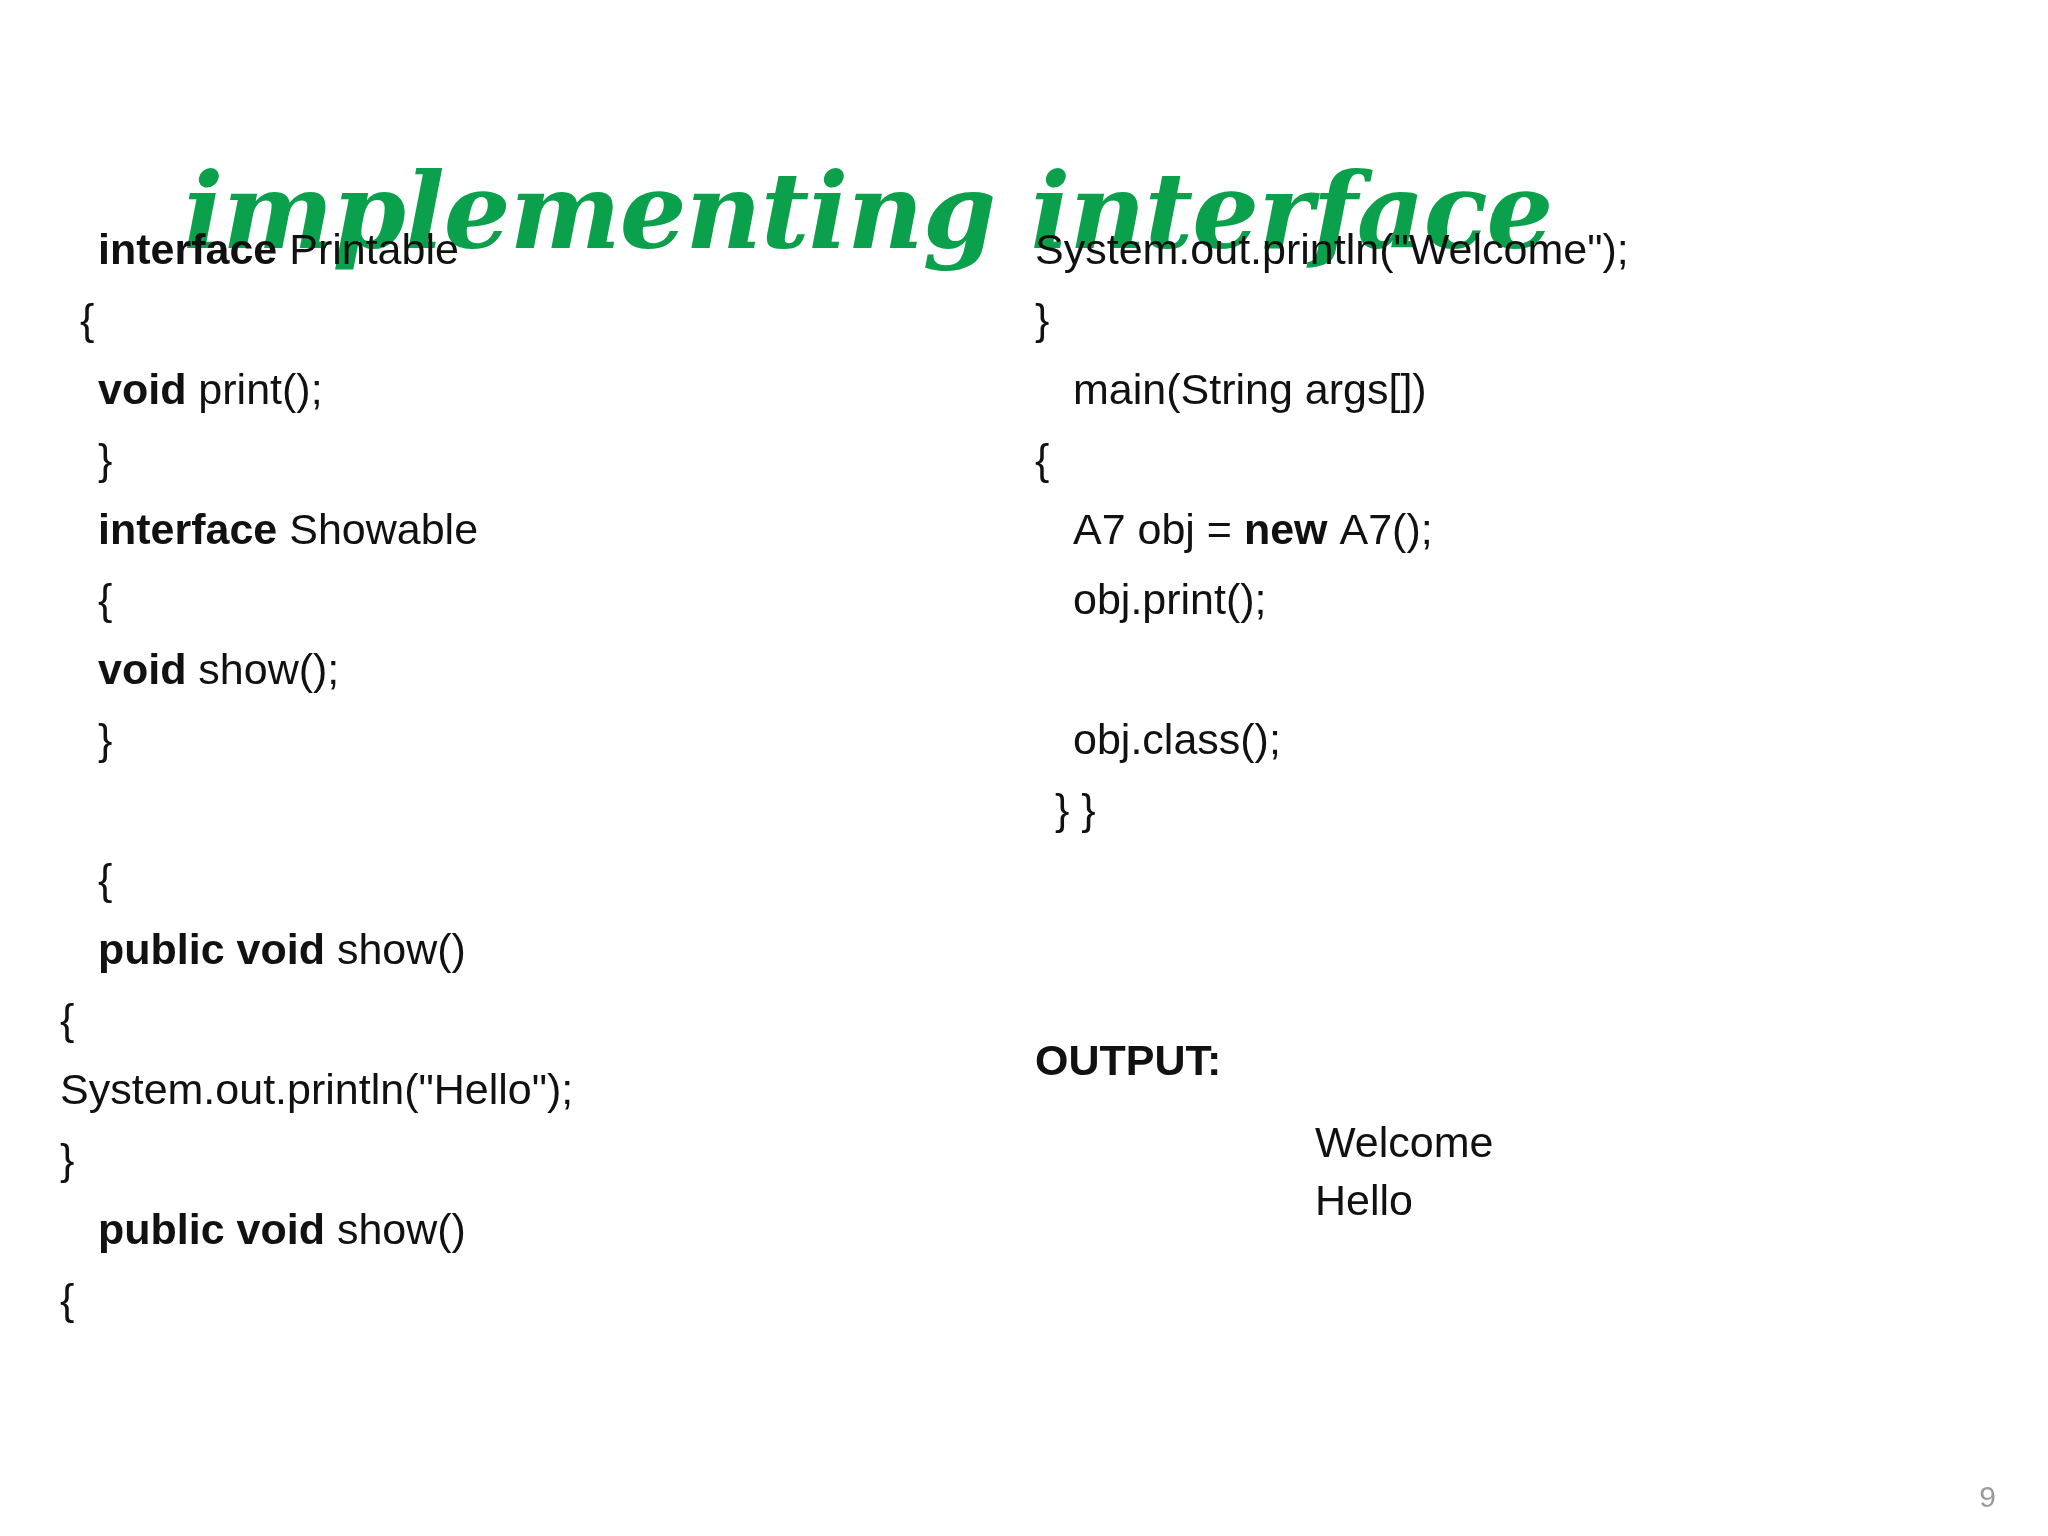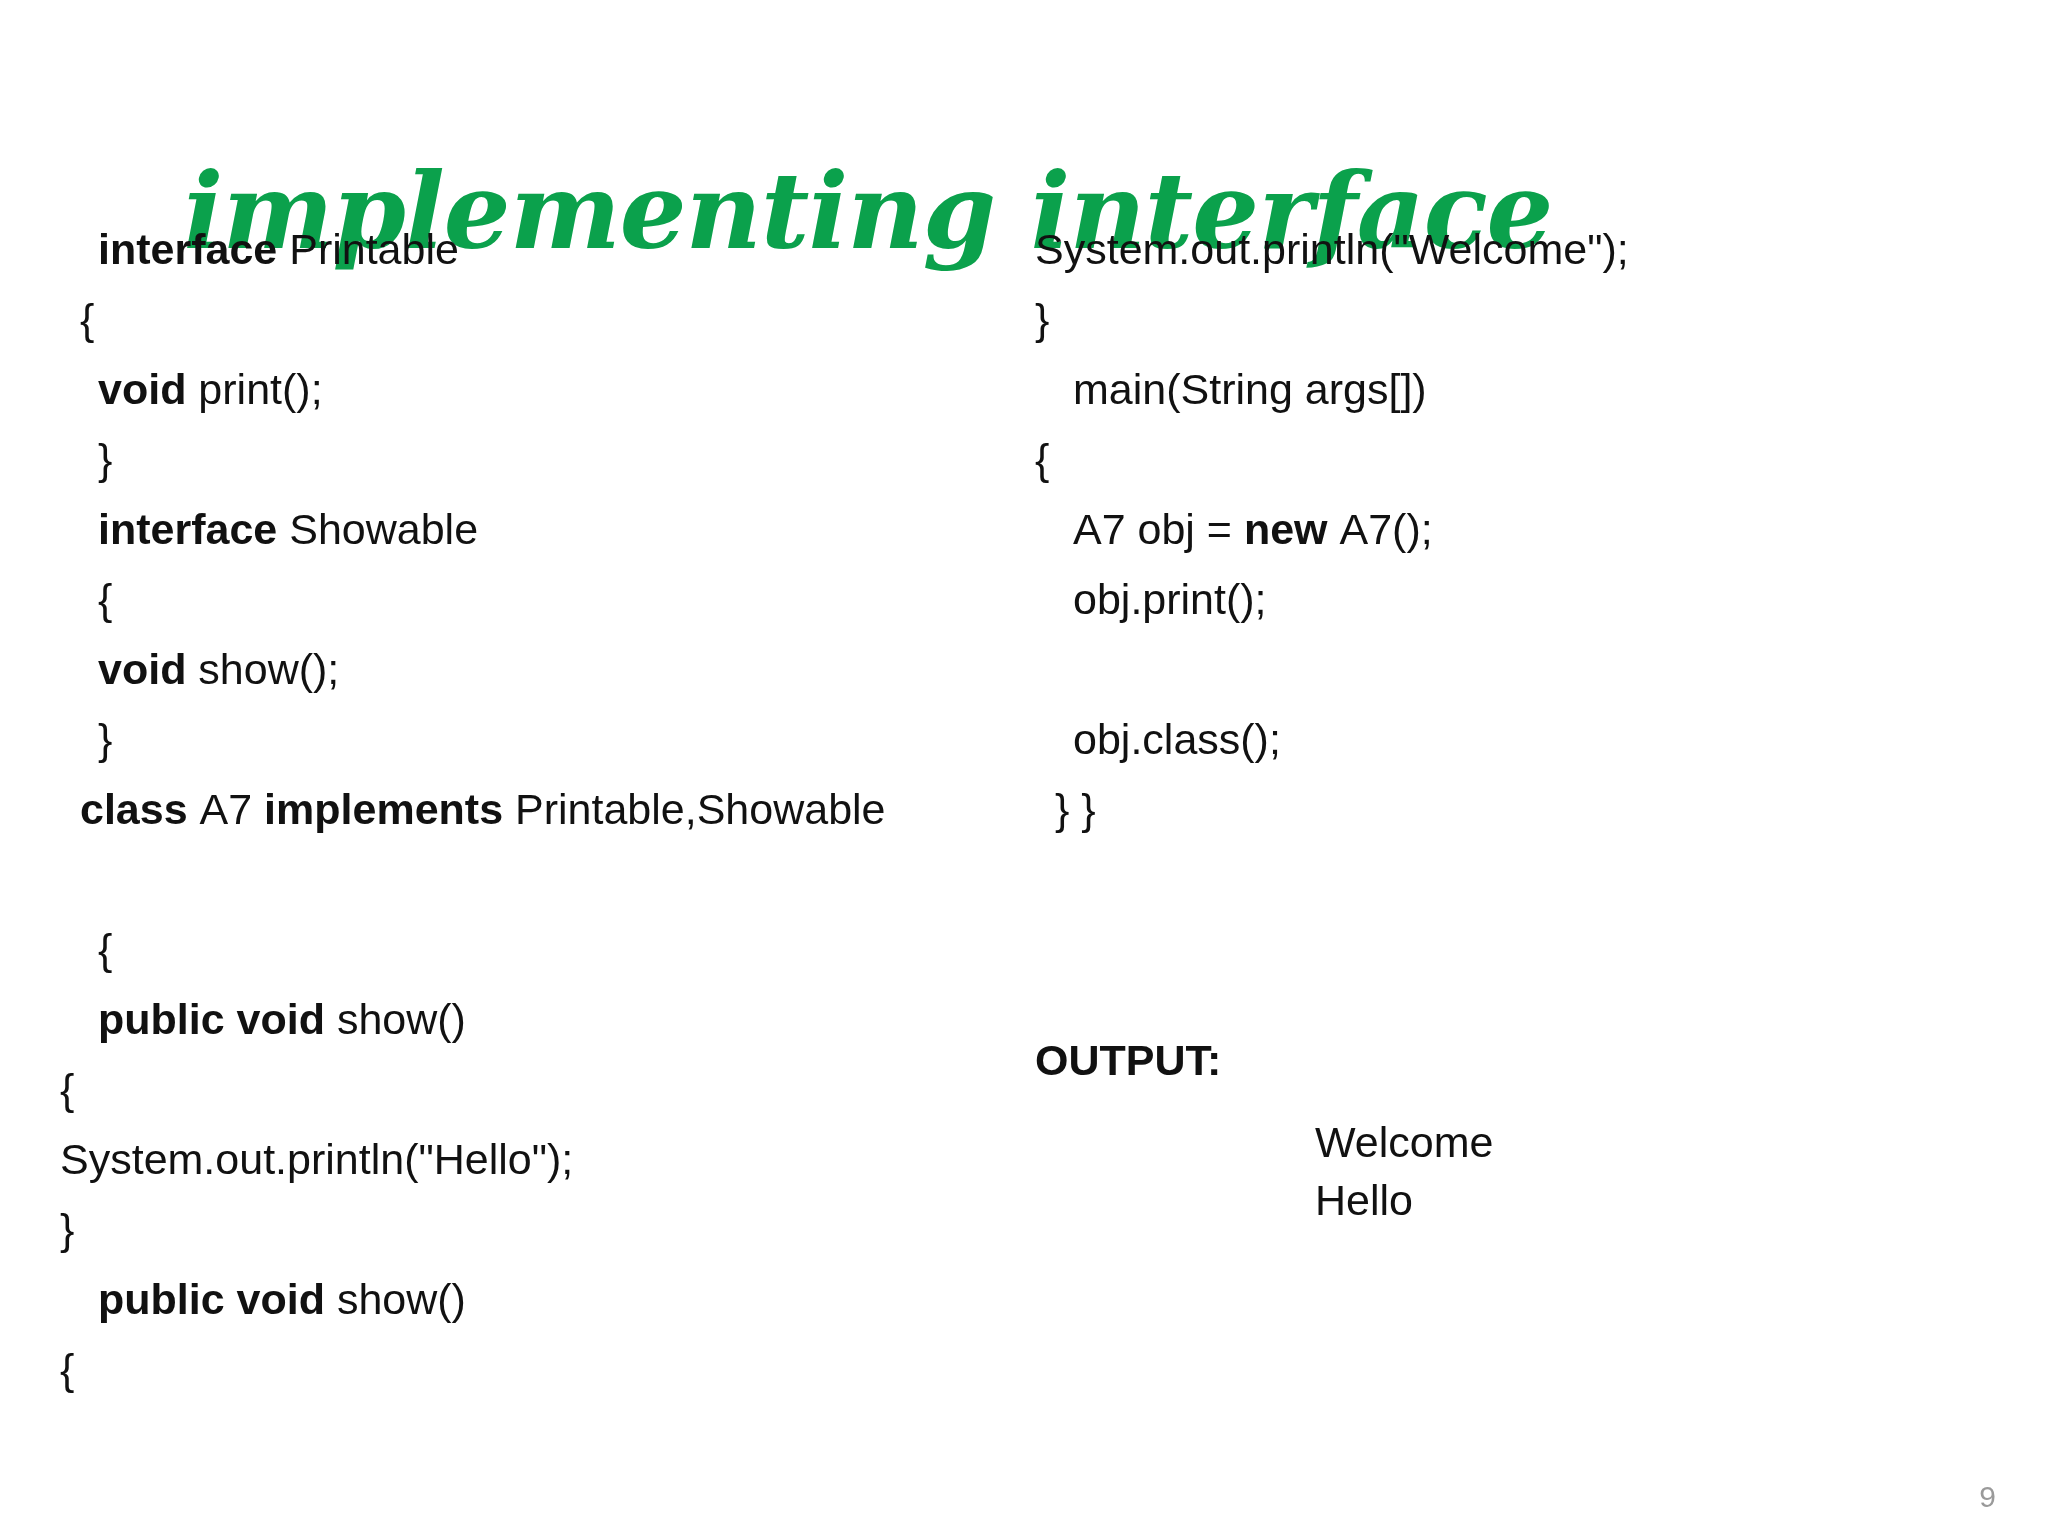--- a/index.html
+++ b/index.html
@@ -112,21 +112,20 @@
 
   <div id="left-col" class="code-col">
       <div class="code-line ind2"><span class="kw">interface </span><span class="nm">Printable</span></div>
       <div class="code-line ind1"><span class="nm">{</span></div>
       <div class="code-line ind2"><span class="kw">void </span><span class="nm">print();</span></div>
       <div class="code-line ind2"><span class="nm">}</span></div>
       <div class="code-line ind2"><span class="kw">interface </span><span class="nm">Showable</span></div>
       <div class="code-line ind2"><span class="nm">{</span></div>
       <div class="code-line ind2"><span class="kw">void </span><span class="nm">show();</span></div>
       <div class="code-line ind2"><span class="nm">}</span></div>
-      <div class="code-line ind1"><span class="kw">class </span><span class="nm">A7 </span><span class="kw">implements </span><span class="nm">Printable,Showable</span></div>
       <div class="code-line ind0 blank"><span class="nm"></span></div>
       <div class="code-line ind2"><span class="nm">{</span></div>
       <div class="code-line ind2"><span class="kw">public void </span><span class="nm">show()</span></div>
       <div class="code-line ind0"><span class="nm">{</span></div>
       <div class="code-line ind0"><span class="nm">System.out.println("Hello");</span></div>
       <div class="code-line ind0"><span class="nm">}</span></div>
       <div class="code-line ind2"><span class="kw">public void </span><span class="nm">show()</span></div>
       <div class="code-line ind0"><span class="nm">{</span></div>
     </div>
 

